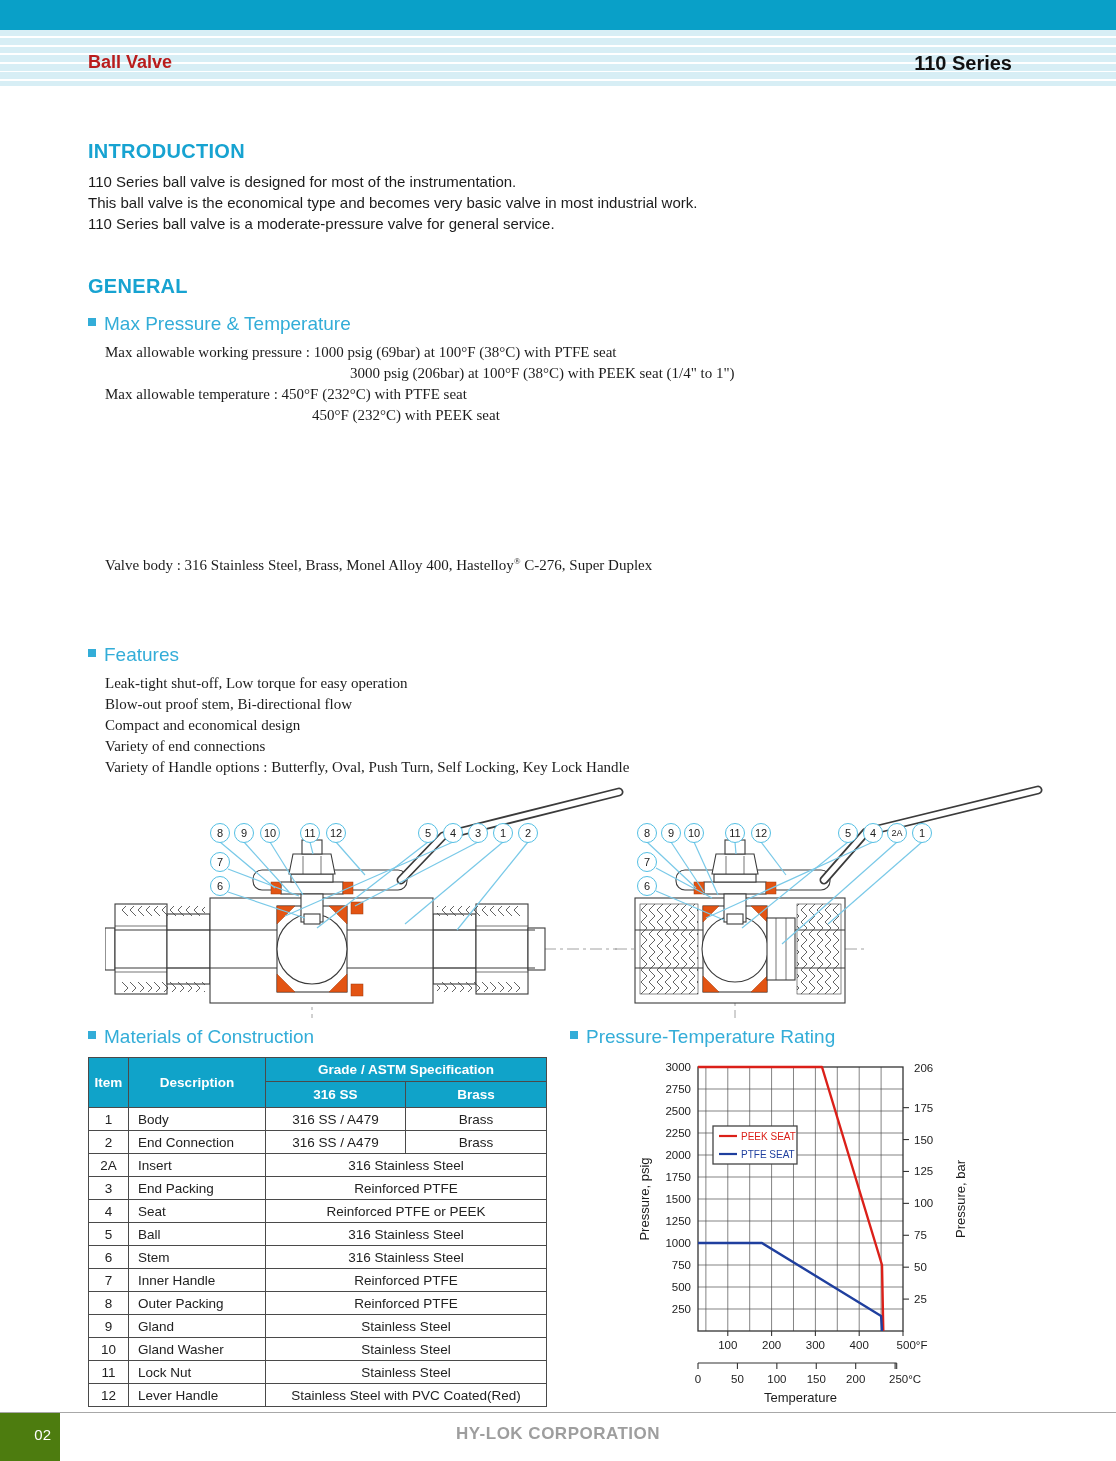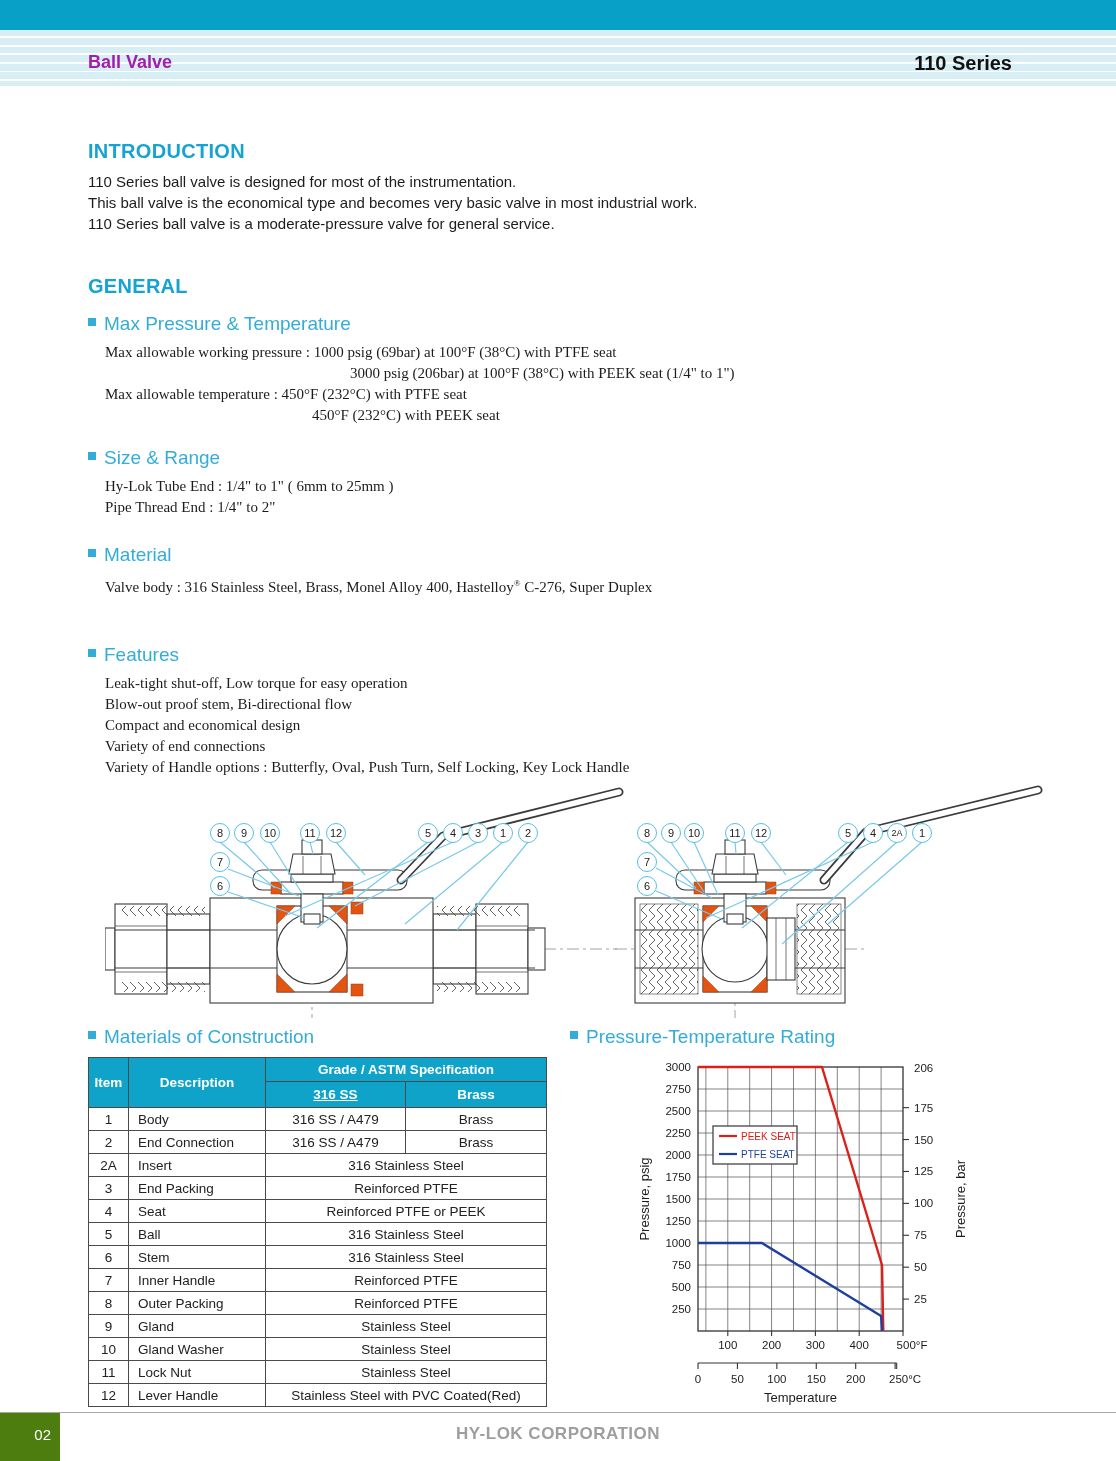--- a/index.html
+++ b/index.html
@@ -2,21 +2,21 @@
 <html><head>
 <meta charset="utf-8">
 <style>
   html,body{margin:0;padding:0;background:#fff;}
   #page{position:relative;width:1116px;height:1461px;background:#fff;
         font-family:"Liberation Sans",sans-serif;color:#1c1c1c;overflow:hidden;}
   
   .topbar{position:absolute;left:0;top:0;width:1116px;height:30px;background:#09A0C8;}
   .stripeband{position:absolute;left:0;top:30px;width:1116px;height:56px;
       background:repeating-linear-gradient(to bottom,#d7eef5 0px,#d7eef5 6.5px,#ffffff 6.5px,#ffffff 8.5px);}
-  .hdr-left{position:absolute;left:88px;top:52px;font-size:18px;font-weight:bold;color:#a21caf;}
+  .hdr-left{position:absolute;left:88px;top:52px;font-size:18px;font-weight:bold;color:#b91c1c;}
   .hdr-right{position:absolute;right:104px;top:52px;font-size:20px;font-weight:bold;color:#111;}
   
   .h2{font-size:20px;font-weight:bold;color:#17A3D1;letter-spacing:.3px;}
   .h3{font-size:19px;font-weight:normal;color:#33ADD8;}
   .bullet{display:inline-block;width:8px;height:8px;background:#33ADD8;margin-right:8px;vertical-align:4px;}
   .body-txt{font-size:15px;line-height:21px;color:#1c1c1c;}
   .sec{position:absolute;left:88px;}
   .sec .content{margin-top:7px;padding-left:17px;font-family:Liberation Serif, serif;}
   .ind-a{padding-left:245px;}
   .ind-b{padding-left:207px;}
@@ -82,30 +82,22 @@
   <div class="sec" style="top:313px;">
     <div class="h3"><span class="bullet"></span><span>Max Pressure &amp; Temperature</span></div>
     <div class="content body-txt">
       <div>Max allowable working pressure : 1000 psig (69bar) at 100°F (38°C) with  PTFE seat</div>
       <div class="ind-a">3000 psig (206bar) at 100°F (38°C) with  PEEK seat (1/4" to 1")</div>
       <div>Max allowable temperature : 450°F (232°C) with  PTFE seat</div>
       <div class="ind-b">450°F (232°C) with  PEEK seat</div>
     </div>
   </div>
 
-  <div class="sec" style="top:447px;">
-    <div class="h3"><span class="bullet"></span><span>Size &amp; Range</span></div>
-    <div class="content body-txt">
-      <div>Hy-Lok Tube End : 1/4" to 1" ( 6mm to 25mm )</div>
-      <div>Pipe Thread End  : 1/4" to 2"</div>
-    </div>
-  </div>
 
   <div class="sec" style="top:544px;">
-    <div class="h3"><span class="bullet"></span><span>Material</span></div>
     <div class="content body-txt">
       <div><span>Valve body : 316 Stainless Steel, Brass, Monel Alloy 400, Hastelloy</span><sup>®</sup><span> C-276, Super Duplex</span></div>
     </div>
   </div>
 
   <div class="sec" style="top:644px;">
     <div class="h3"><span class="bullet"></span><span>Features</span></div>
     <div class="content body-txt">
       <div>Leak-tight shut-off, Low torque for easy operation</div>
       <div>Blow-out proof stem, Bi-directional flow</div>
@@ -274,21 +266,21 @@
           <col style="width:140px">
           <col style="width:141px">
         </colgroup>
       <tbody>
           <tr>
         <th rowspan="2">Item</th>
         <th rowspan="2">Description</th>
         <th colspan="2" style="height:23px;">Grade / ASTM Specification</th>
       </tr>
       <tr>
-        <th style="height:25px;text-decoration:underline;">316 SS</th>
+        <th style="height:25px;">316 SS</th>
         <th>Brass</th>
       </tr>
       <tr>
             <td>1</td>
             <td class="desc">Body</td>
             <td>316 SS / A479</td>
             <td>Brass</td>
           </tr>
       <tr>
             <td>2</td>

